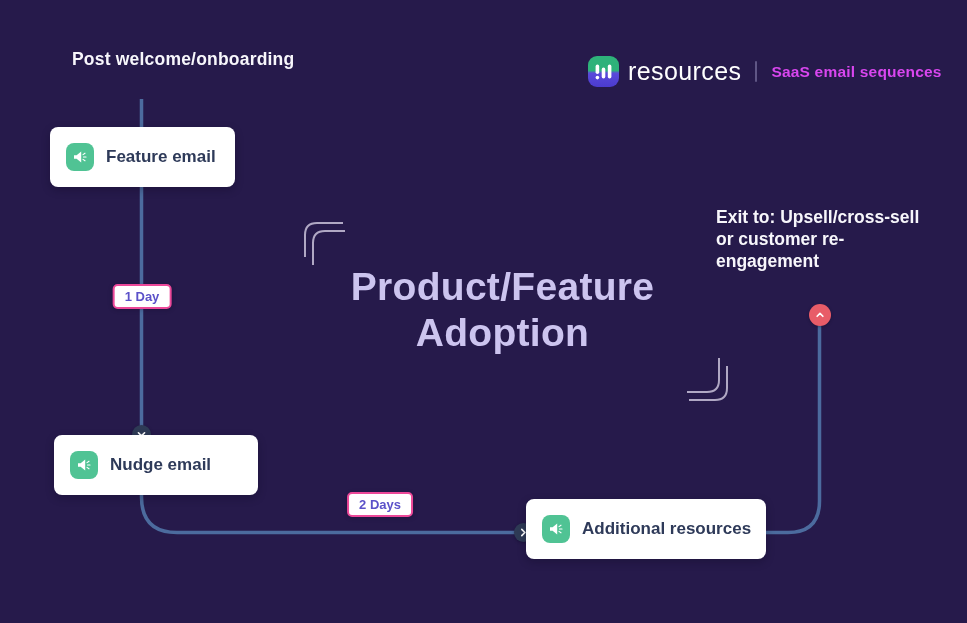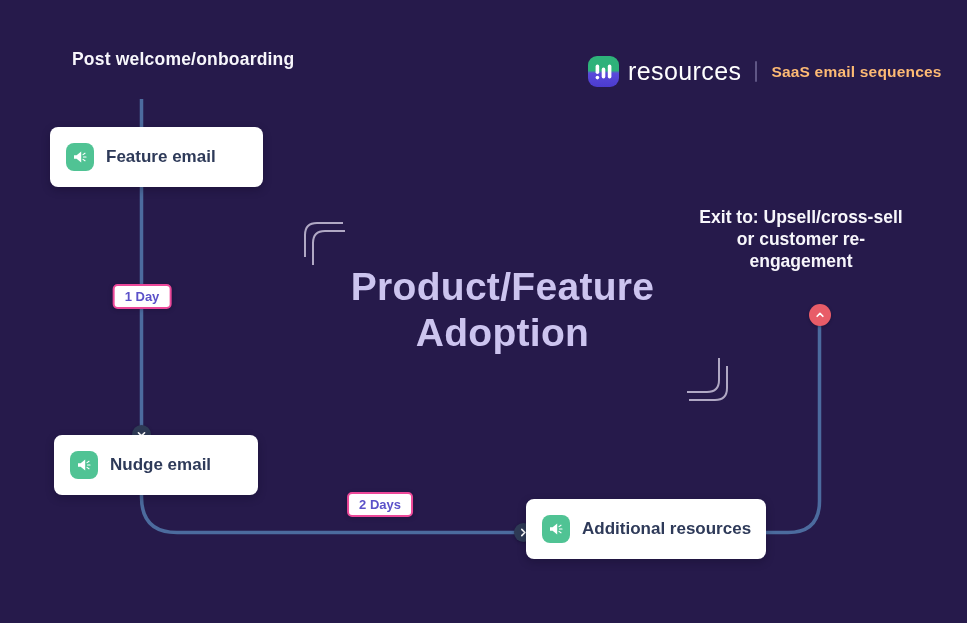--- a/index.html
+++ b/index.html
@@ -17,43 +17,43 @@
 
   
   .brand-bar { position:absolute; left:588px; top:56px; display:flex; align-items:center; }
   .logo-icon {
     width:31px; height:31px; border-radius:9px;
     background:linear-gradient(180deg,#2EB27A 0%,#2EB27A 47%,#5A4ADB 55%,#4B3BCE 100%);
     display:flex; align-items:center; justify-content:center;
   }
   .brand-name { margin-left:9px; font-size:25px; font-weight:400; color:#FFFFFF; letter-spacing:.4px; }
   .brand-divider { width:2px; height:21px; background:#5F5685; margin:0 14px; border-radius:1px; }
-  .brand-tagline { font-size:15.5px; font-weight:700; color:#fdba74; letter-spacing:.2px; }
+  .brand-tagline { font-size:15.5px; font-weight:700; color:#d946ef; letter-spacing:.2px; }
 
   
   .flow-title {
     position:absolute; left:295px; top:264px; width:415px;
     text-align:center; font-size:39px; font-weight:700;
     color:#CCC4EF; line-height:46px; letter-spacing:.3px;
   }
 
   
   .exit-label {
-    position:absolute; left:691px; top:206px; width:220px;
-    text-align:center; font-size:17.5px; font-weight:700;
+    position:absolute; left:716px; top:206px; width:220px;
+    text-align:left; font-size:17.5px; font-weight:700;
     color:#F7F6FB; line-height:22px;
   }
 
   
   .step-card {
     position:absolute; background:#FFFFFF; border-radius:8px;
     box-shadow:0 3px 9px rgba(10,8,30,.28);
     display:flex; align-items:center; padding-left:16px; box-sizing:border-box;
   }
-  .card-feature  { left:50px;  top:127px; width:213px; height:60px; }
+  .card-feature  { left:50px;  top:127px; width:185px; height:60px; }
   .card-nudge    { left:54px;  top:435px; width:204px; height:60px; }
   .card-resources{ left:526px; top:499px; width:240px; height:60px; }
   .step-icon {
     width:28px; height:28px; border-radius:8px; background:#50C394;
     display:flex; align-items:center; justify-content:center; flex:0 0 auto;
   }
   .step-label { margin-left:12px; font-size:17px; font-weight:700; color:#2E3A59; white-space:nowrap; }
 
   
   .delay-badge {

